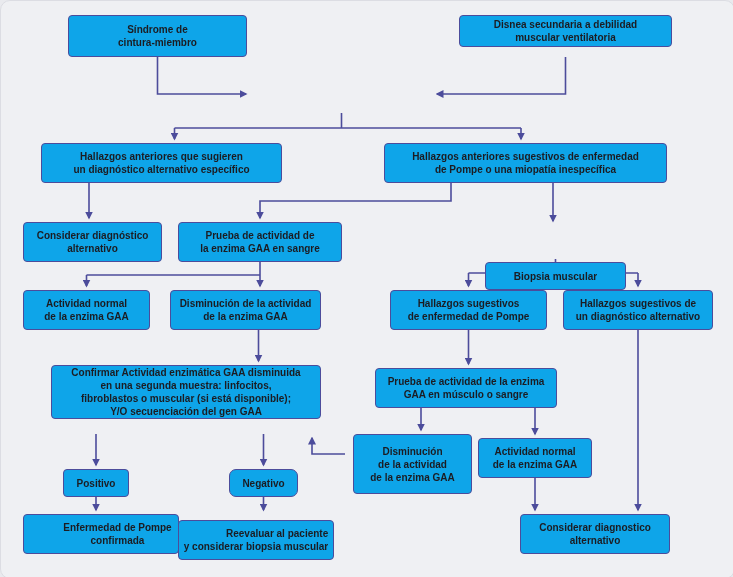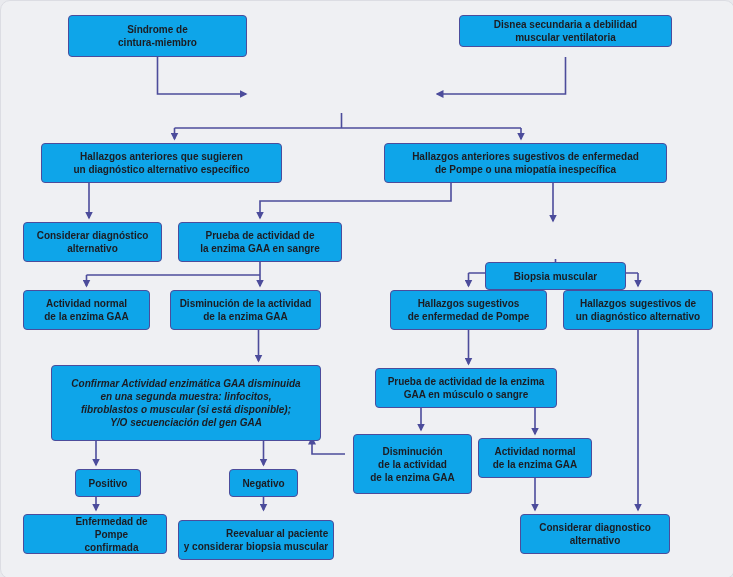--- a/index.html
+++ b/index.html
@@ -82,33 +82,33 @@
 la enzima GAA en sangre</div>
   <div class="node" style="left:484px;top:224px;width:141px;height:28px;margin-top:37px;">Biopsia muscular</div>
   <div class="node" style="left:22px;top:289px;width:127px;height:40px;">Actividad normal
 de la enzima GAA</div>
   <div class="node" style="left:169px;top:289px;width:151px;height:40px;">Disminución de la actividad
 de la enzima GAA</div>
   <div class="node" style="left:389px;top:289px;width:157px;height:40px;">Hallazgos sugestivos
 de enfermedad de Pompe</div>
   <div class="node" style="left:562px;top:289px;width:150px;height:40px;">Hallazgos sugestivos de
 un diagnóstico alternativo</div>
-  <div class="node" style="left:50px;top:364px;width:270px;height:76px;font-style:italic;">Confirmar Actividad enzimática GAA disminuida
+  <div class="node" style="left:50px;top:364px;width:270px;height:54px;">Confirmar Actividad enzimática GAA disminuida
 en una segunda muestra: linfocitos,
 fibroblastos o muscular (si está disponible);
 Y/O secuenciación del gen GAA</div>
   <div class="node" style="left:374px;top:367px;width:182px;height:40px;">Prueba de actividad de la enzima
 GAA en músculo o sangre</div>
-  <div class="node" style="left:62px;top:468px;width:66px;height:28px;margin-left:12px;">Positivo</div>
-  <div class="node" style="left:228px;top:468px;width:69px;height:28px;">Negativo</div>
+  <div class="node" style="left:62px;top:468px;width:66px;height:28px;">Positivo</div>
+  <div class="node" style="left:228px;top:468px;width:69px;height:28px;border-radius:7px;">Negativo</div>
   <div class="node" style="left:344px;top:433px;width:119px;height:60px;margin-left:8px;">Disminución
 de la actividad
 de la enzima GAA</div>
   <div class="node" style="left:477px;top:437px;width:114px;height:40px;">Actividad normal
 de la enzima GAA</div>
-  <div class="node" style="left:22px;top:513px;width:144px;height:40px;padding-left:37px;">Enfermedad de Pompe
+  <div class="node" style="left:22px;top:513px;width:156px;height:40px;padding-left:37px;">Enfermedad de Pompe
 confirmada</div>
   <div class="node" style="left:177px;top:519px;width:156px;height:40px;text-align:right;">Reevaluar al paciente
 y considerar biopsia muscular</div>
   <div class="node" style="left:519px;top:513px;width:150px;height:40px;">Considerar diagnostico
 alternativo</div>
 
 </div>
 
 </body></html>

